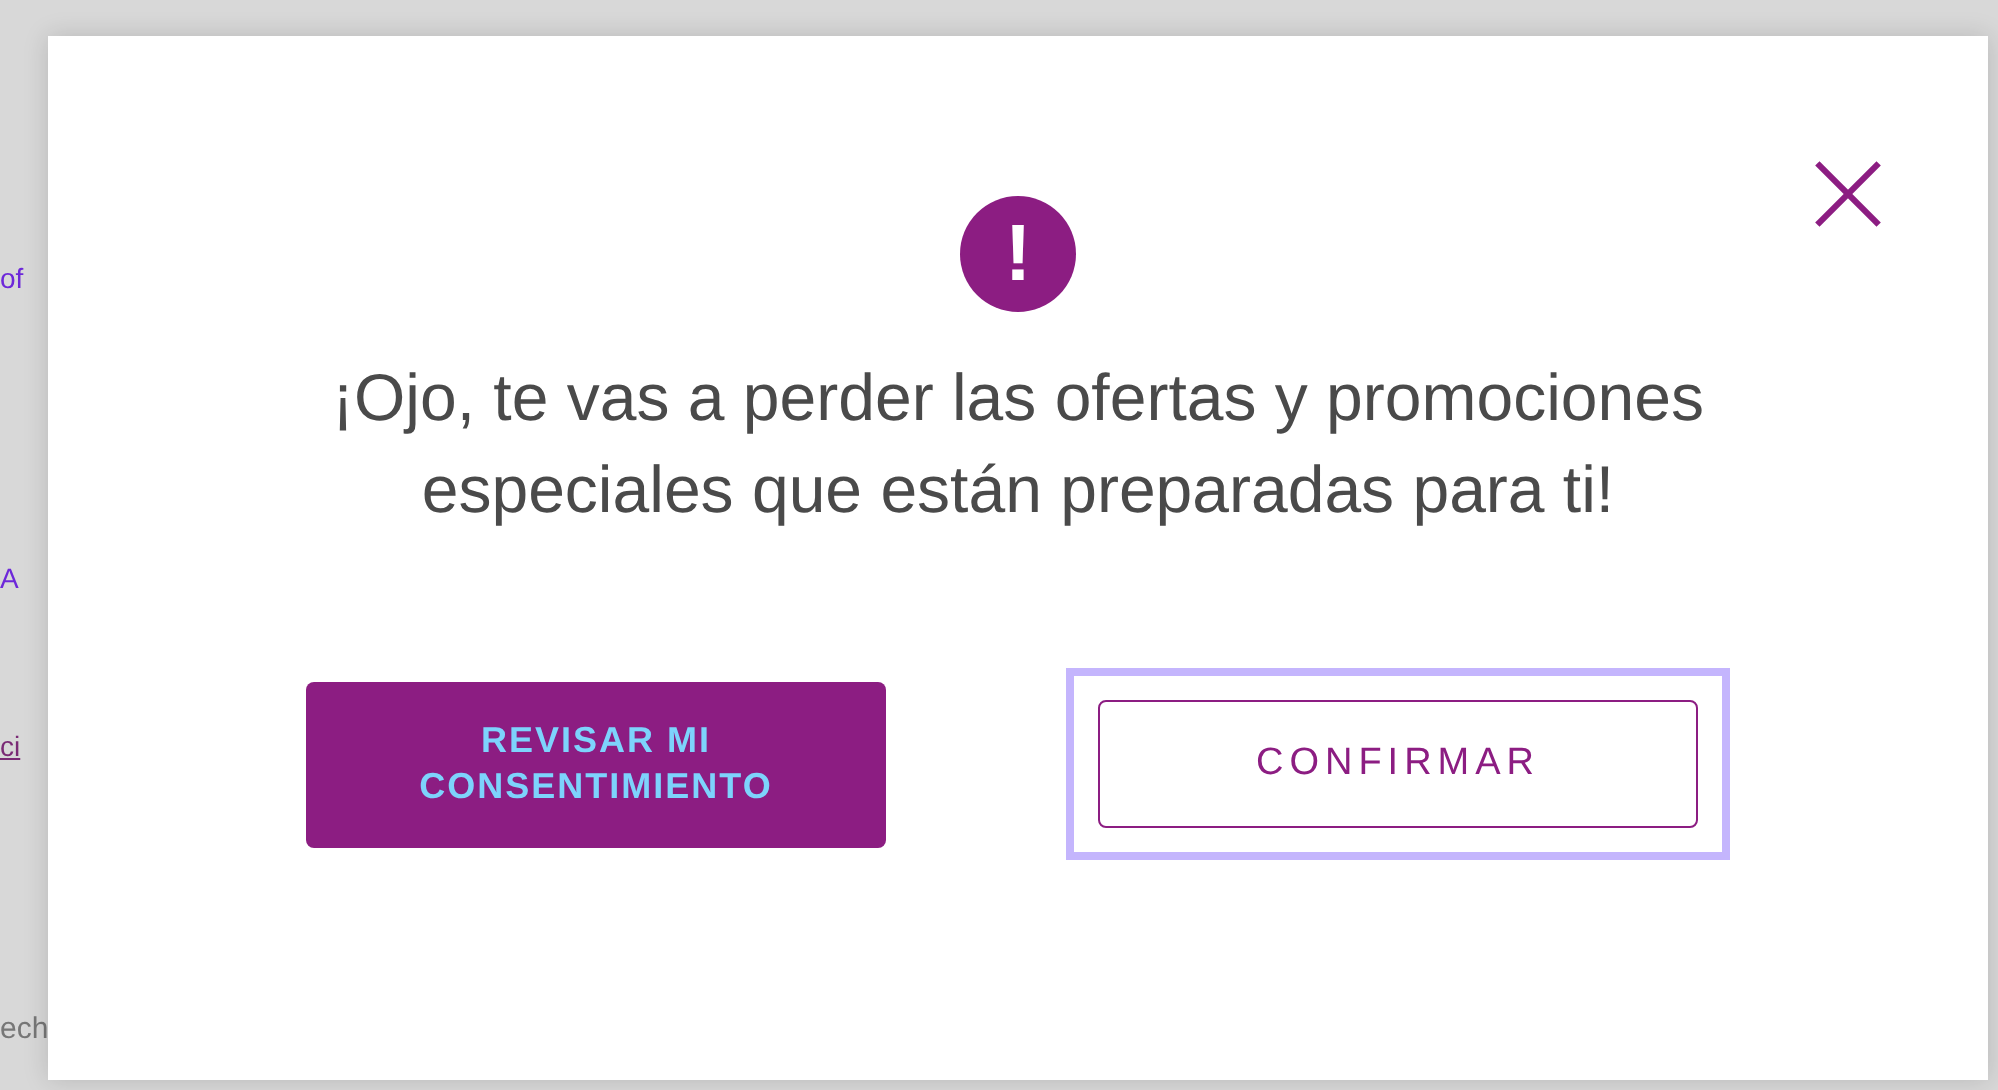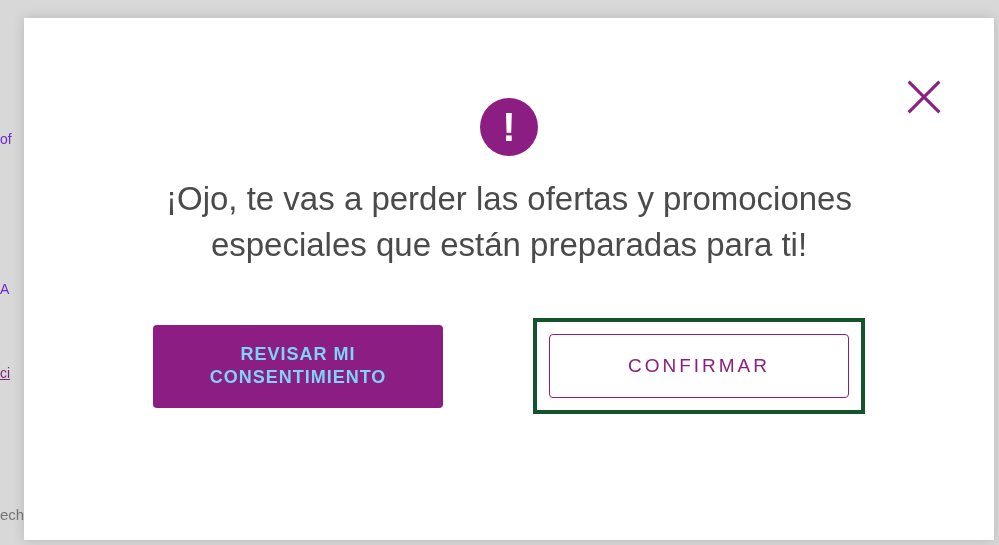--- a/index.html
+++ b/index.html
@@ -68,21 +68,21 @@
       font-size: 40px;
       font-weight: bold;
     }
     .modal-message {
       text-align: center;
       font-size: 33px;
       font-weight: 400;
       color: #4a4a4a;
       line-height: 1.4;
       padding: 0 50px;
-      margin-bottom: 50px;
+      margin-bottom: 66px;
     }
     .button-row {
       display: flex;
       justify-content: center;
       gap: 90px;
       align-items: center;
     }
     .btn-primary {
       background: #8c1d82;
       color: #7dd3fc;
@@ -91,21 +91,21 @@
       font-size: 18px;
       font-weight: 700;
       letter-spacing: 1px;
       cursor: pointer;
       text-align: center;
       line-height: 1.3;
       border-radius: 4px;
       min-width: 290px;
     }
     .confirm-wrap {
-      border: 4px solid #14532d;
+      border: 4px solid #c4b5fd;
       padding: 12px;
     }
     .btn-secondary {
       background: #ffffff;
       color: #8c1d82;
       border: 1px solid #8c1d82;
       padding: 20px 60px;
       font-size: 19px;
       font-weight: 500;
       letter-spacing: 3px;

